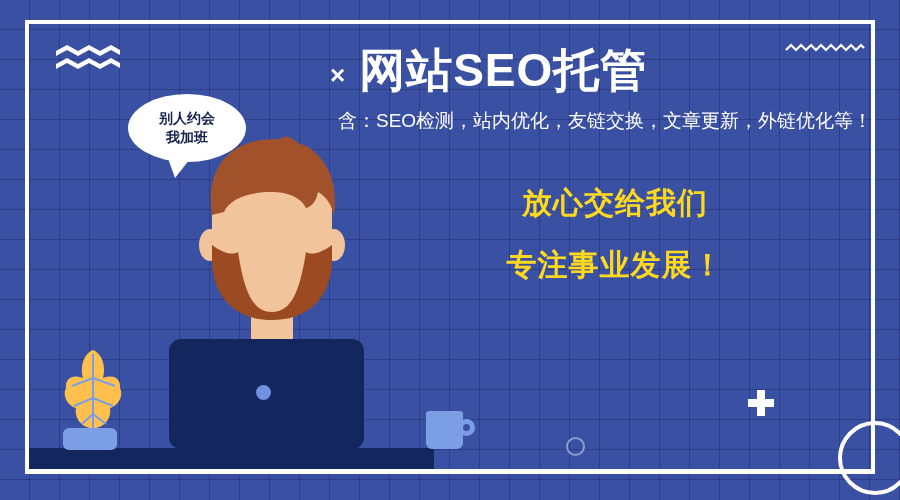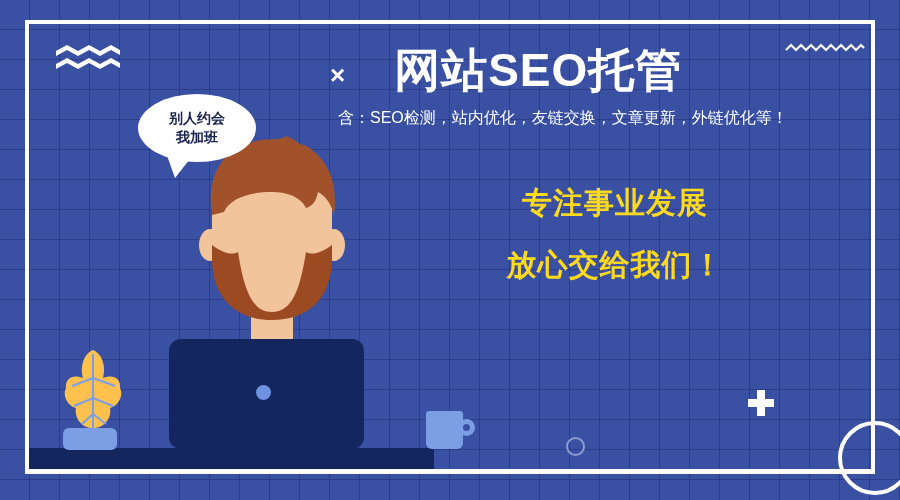--- a/index.html
+++ b/index.html
@@ -110,25 +110,24 @@
     line-height: 1;
     padding-top: 10px;
   }
   #main-title {
     color: #ffffff;
     font-size: 46px;
     font-weight: bold;
     letter-spacing: 1px;
     line-height: 1.05;
     white-space: nowrap;
-    padding-left: 35px;
   }
   #subtitle {
     color: #ffffff;
-    font-size: 16px;
+    font-size: 19px;
     margin-top: 14px;
     margin-left: 8px;
     letter-spacing: 0px;
     white-space: nowrap;
   }
   
   #slogans {
     position: absolute;
     left: 380px;
     top: 188px;
@@ -141,21 +140,21 @@
     font-weight: bold;
     letter-spacing: 1px;
     line-height: 1;
     margin-bottom: 32px;
     white-space: nowrap;
   }
   .slogan:last-child { margin-bottom: 0; }
   
   #bubble {
     position: absolute;
-    left: 138px;
+    left: 128px;
     top: 94px;
     width: 118px;
     height: 68px;
     background: #ffffff;
     border-radius: 50% / 50%;
     z-index: 6;
   }
   #bubble-text {
     position: absolute;
     inset: 0;
@@ -281,22 +280,22 @@
 
   <div id="title-block">
     <div id="title-row">
       <span id="title-x">×</span>
       <span id="main-title">网站SEO托管</span>
     </div>
     <div id="subtitle">含：SEO检测，站内优化，友链交换，文章更新，外链优化等！</div>
   </div>
 
   <div id="slogans">
-    <div class="slogan">专注事业发展</div>
-    <div class="slogan">放心交给我们！</div>
+    <div class="slogan">放心交给我们</div>
+    <div class="slogan">专注事业发展！</div>
   </div>
 
   <div id="bubble-tail"></div>
   <div id="bubble">
     <div id="bubble-text">
       <span>别人约会</span>
       <span>我加班</span>
     </div>
   </div>
 

